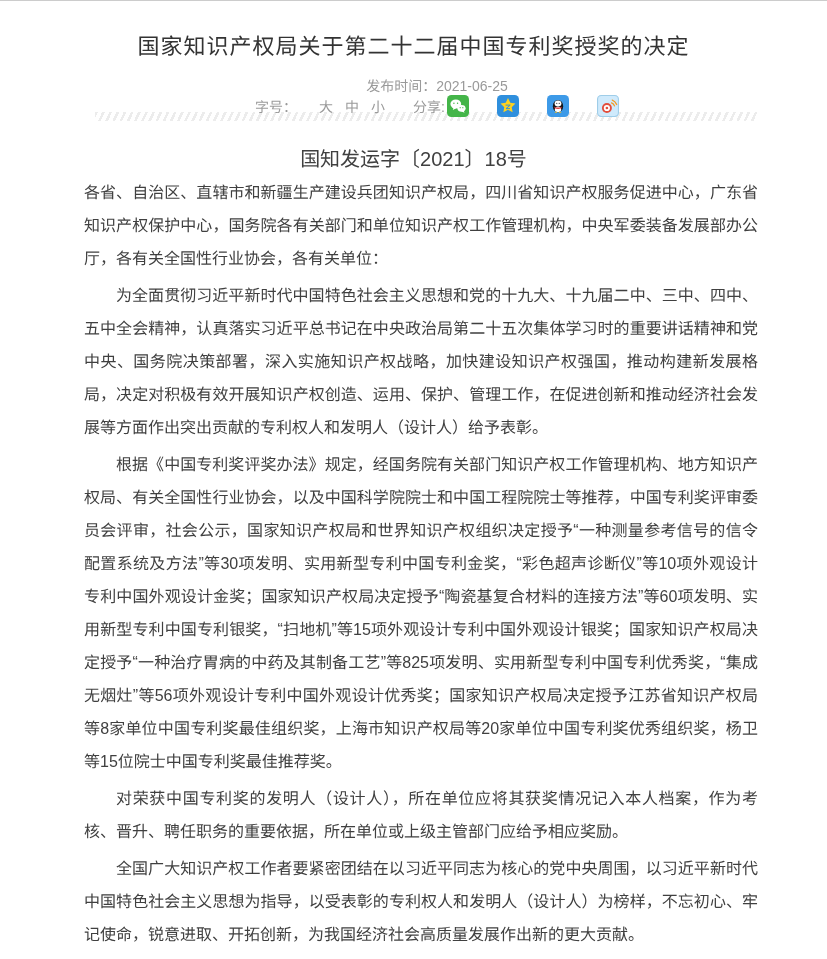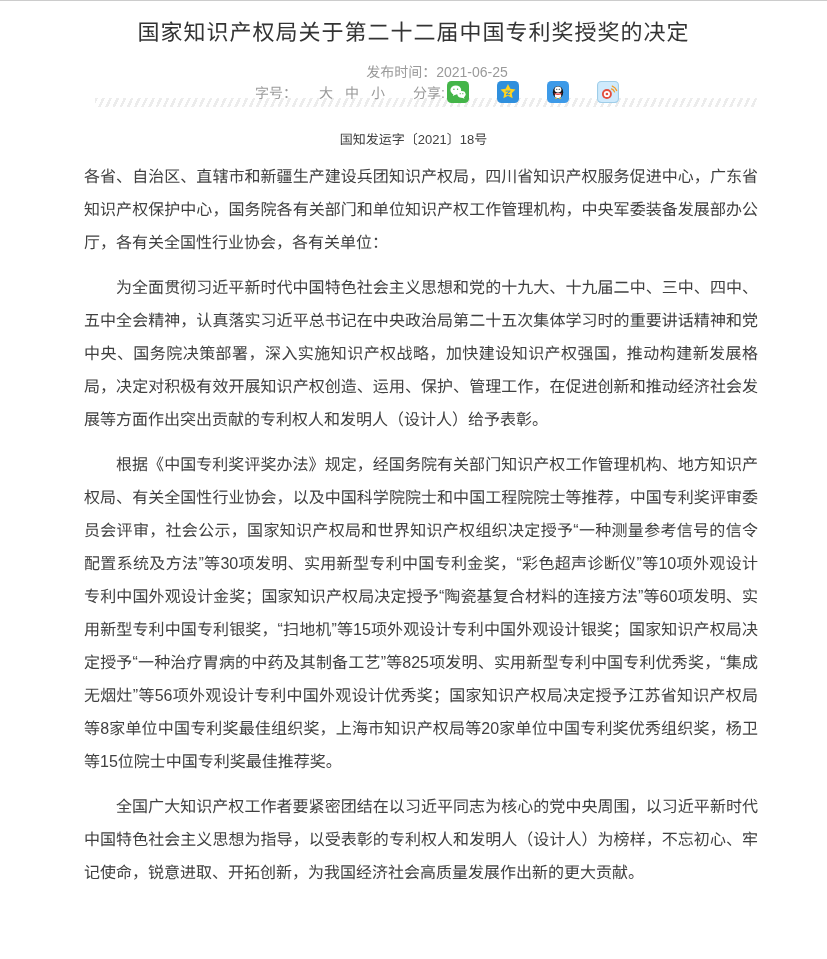--- a/index.html
+++ b/index.html
@@ -17,21 +17,21 @@
   }
   *{margin:0;padding:0;box-sizing:border-box;}
   html,body{background:#ffffff;}
   body{
     width:827px;height:959px;overflow:hidden;
     border-top:1px solid #cccccc;
     font-family:"Liberation Sans","DejaVu Sans",sans-serif;
     color:var(--body);
   }
   .page-title{
-    padding-top:13px;
+    padding-top:27px;
     text-align:center;
     font-size:22px;
     font-weight:400;
     color:var(--title);
     letter-spacing:1px;
   }
   .meta-row{
     margin:15px 48px 0 95px;
     height:24px;
     display:flex;
@@ -51,30 +51,30 @@
   .share-icon:last-child{margin-right:0;}
   .share-icon svg{width:22px;height:22px;display:block;}
   .divider{
     margin:13px 70px 0 95px;
     height:9px;
     background:repeating-linear-gradient(115deg,#ececec 0px,#ececec 2.5px,#ffffff 2.5px,#ffffff 6.5px);
   }
   .doc-number{
     margin-top:22px;
     text-align:center;
-    font-size:13px;
+    font-size:20px;
     color:var(--body);
   }
   .content{
     margin:0 69px 0 84px;
     font-size:16px;
     line-height:33px;
     text-align:justify;
   }
-  .content p{margin-top:12px;}
+  .content p{margin-top:4px;}
   .content p.salutation{text-indent:0;}
   .content p.indent{text-indent:2em;}
   .wechat-bg{fill:var(--wechat);}
   .wechat-dot{fill:var(--wechat);}
   .qzone-bg{fill:var(--qzone);}
   .qq-bg{fill:var(--qq);}
   .weibo-bg-rect{fill:var(--weibo-bg);}
 </style>
 </head>
 <body>
@@ -143,14 +143,15 @@
 </div>
 
 <div class="divider"></div>
 
 <div class="doc-number">国知发运字〔2021〕18号</div>
 
 <div class="content">
   <p class="salutation">各省、自治区、直辖市和新疆生产建设兵团知识产权局，四川省知识产权服务促进中心，广东省知识产权保护中心，国务院各有关部门和单位知识产权工作管理机构，中央军委装备发展部办公厅，各有关全国性行业协会，各有关单位：</p>
   <p class="indent">为全面贯彻习近平新时代中国特色社会主义思想和党的十九大、十九届二中、三中、四中、五中全会精神，认真落实习近平总书记在中央政治局第二十五次集体学习时的重要讲话精神和党中央、国务院决策部署，深入实施知识产权战略，加快建设知识产权强国，推动构建新发展格局，决定对积极有效开展知识产权创造、运用、保护、管理工作，在促进创新和推动经济社会发展等方面作出突出贡献的专利权人和发明人（设计人）给予表彰。</p>
   <p class="indent">根据《中国专利奖评奖办法》规定，经国务院有关部门知识产权工作管理机构、地方知识产权局、有关全国性行业协会，以及中国科学院院士和中国工程院院士等推荐，中国专利奖评审委员会评审，社会公示，国家知识产权局和世界知识产权组织决定授予“一种测量参考信号的信令配置系统及方法”等30项发明、实用新型专利中国专利金奖，“彩色超声诊断仪”等10项外观设计专利中国外观设计金奖；国家知识产权局决定授予“陶瓷基复合材料的连接方法”等60项发明、实用新型专利中国专利银奖，“扫地机”等15项外观设计专利中国外观设计银奖；国家知识产权局决定授予“一种治疗胃病的中药及其制备工艺”等825项发明、实用新型专利中国专利优秀奖，“集成无烟灶”等56项外观设计专利中国外观设计优秀奖；国家知识产权局决定授予江苏省知识产权局等8家单位中国专利奖最佳组织奖，上海市知识产权局等20家单位中国专利奖优秀组织奖，杨卫等15位院士中国专利奖最佳推荐奖。</p>
+  <p class="indent">对荣获中国专利奖的发明人（设计人），所在单位应将其获奖情况记入本人档案，作为考核、晋升、聘任职务的重要依据，所在单位或上级主管部门应给予相应奖励。</p>
   <p class="indent">全国广大知识产权工作者要紧密团结在以习近平同志为核心的党中央周围，以习近平新时代中国特色社会主义思想为指导，以受表彰的专利权人和发明人（设计人）为榜样，不忘初心、牢记使命，锐意进取、开拓创新，为我国经济社会高质量发展作出新的更大贡献。</p>
 </div>
 
 </body></html>

